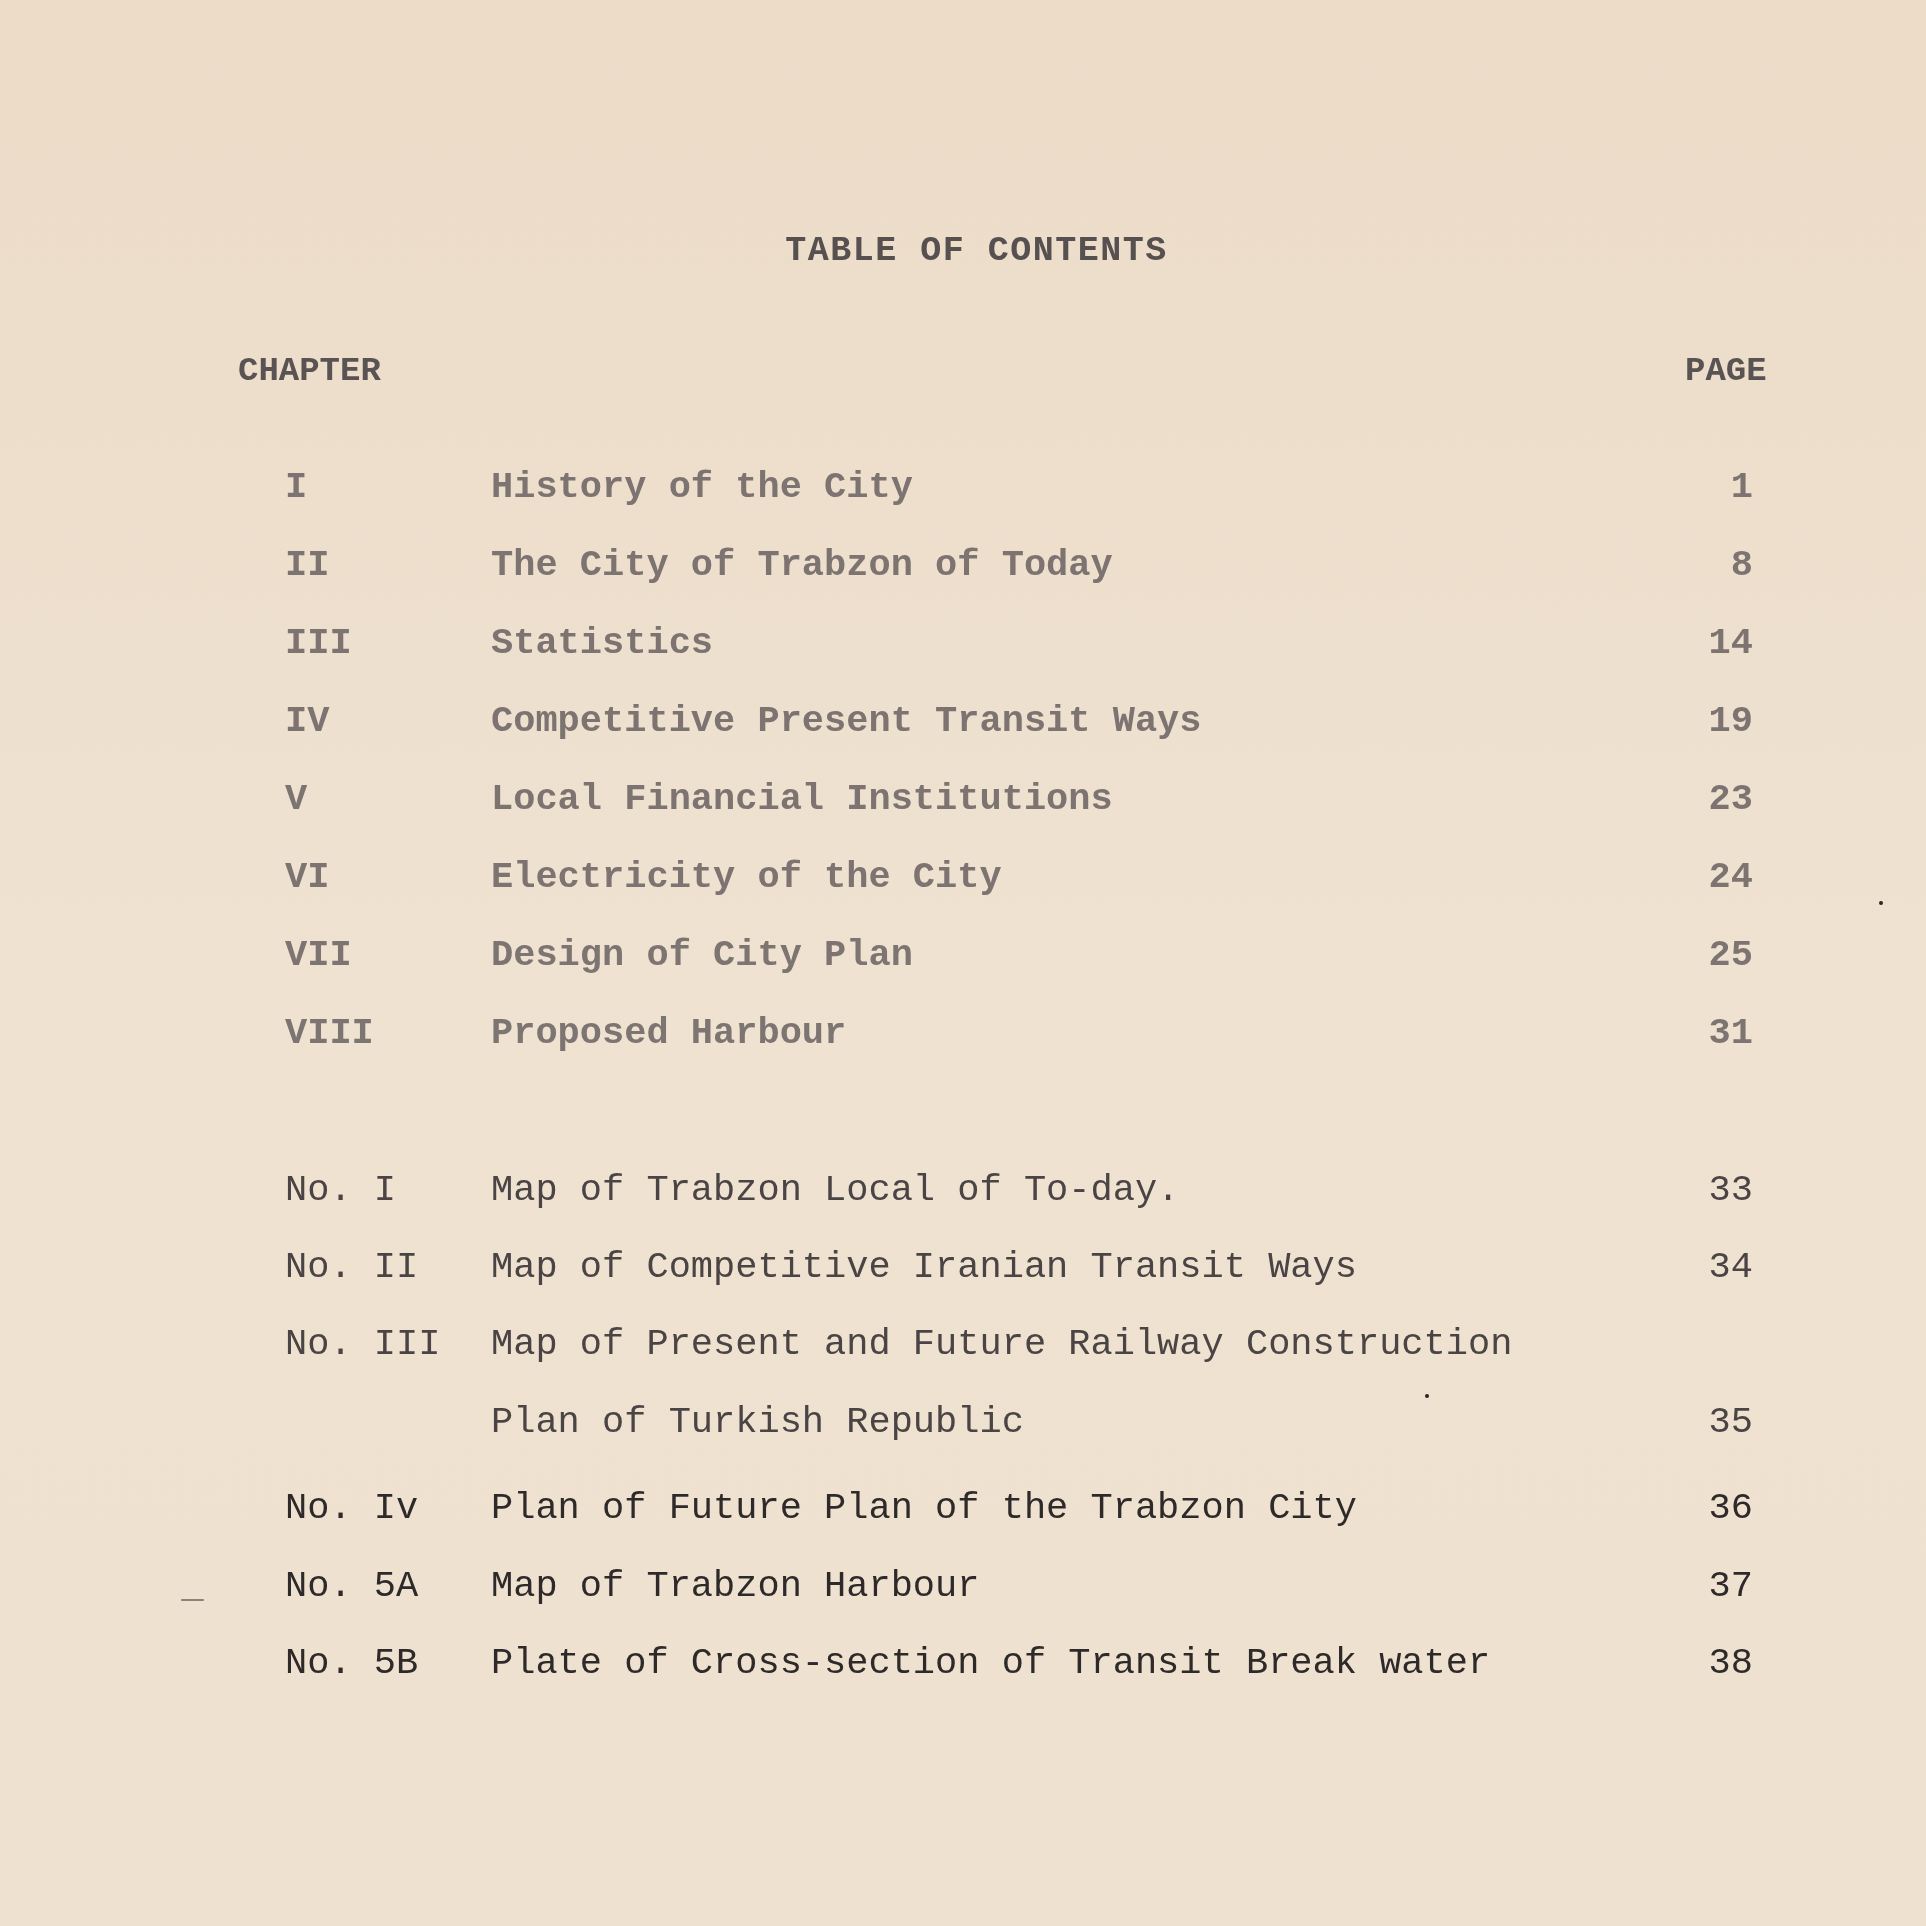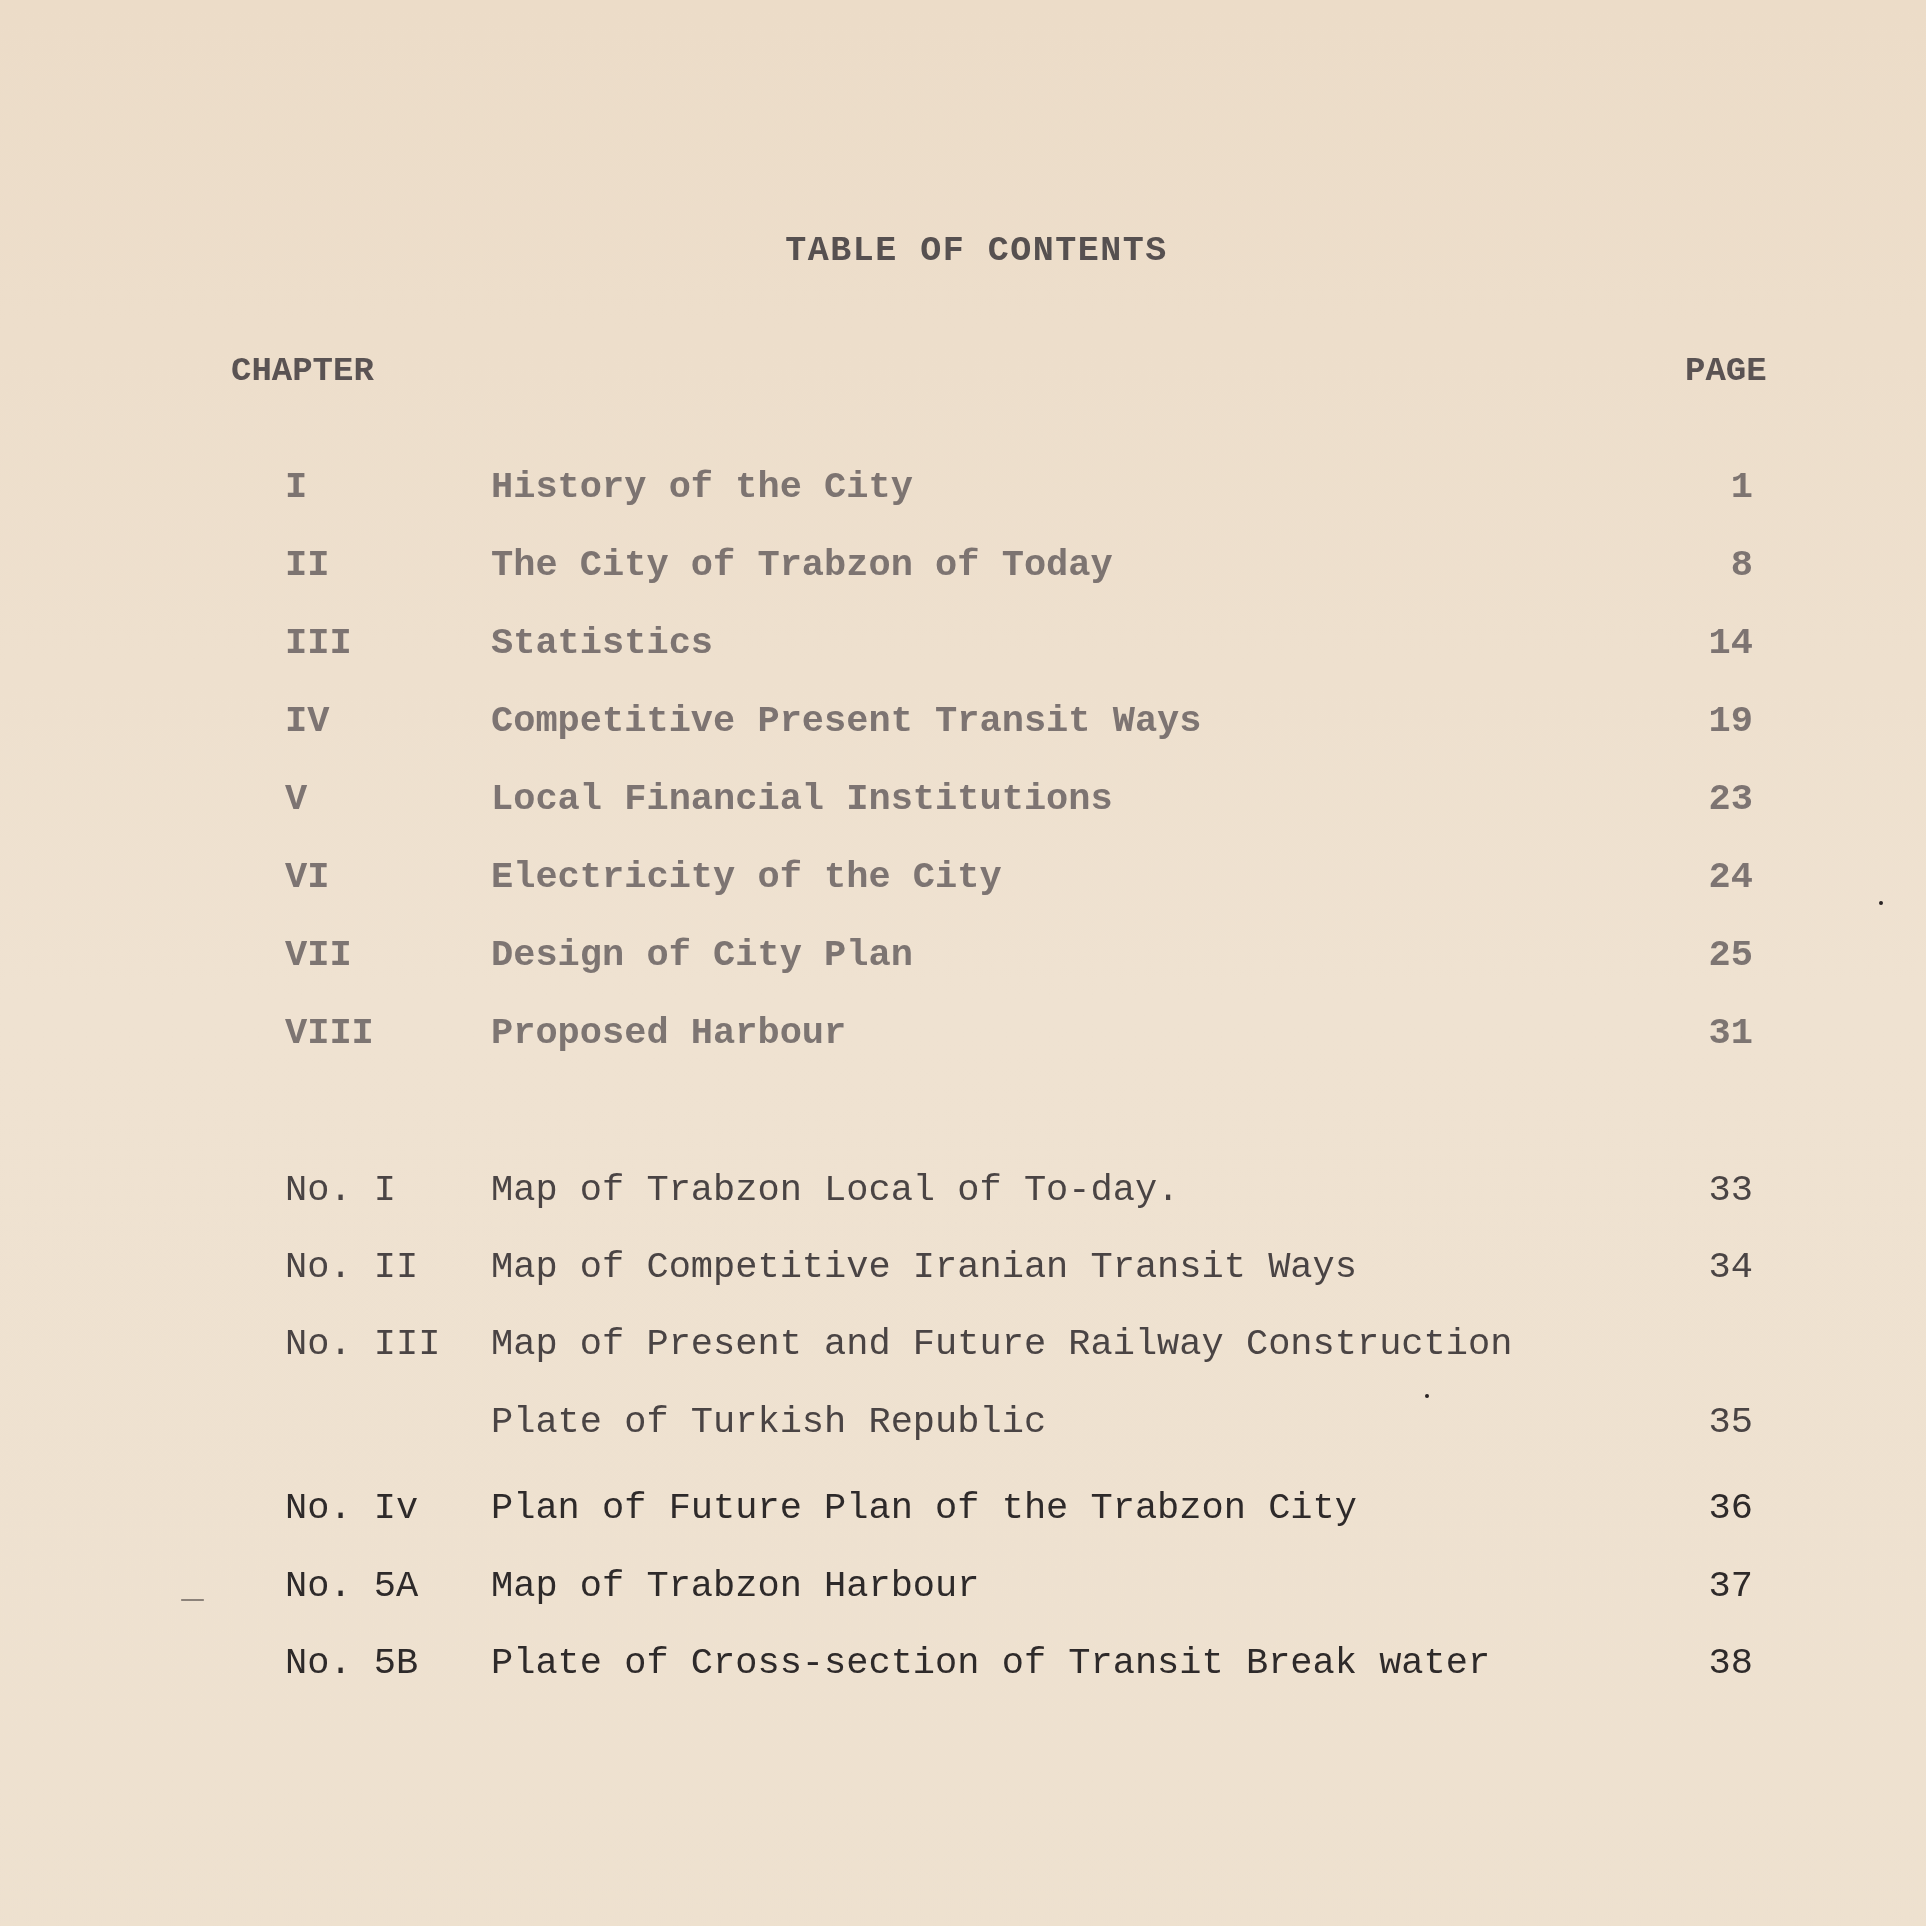--- a/index.html
+++ b/index.html
@@ -32,21 +32,21 @@
       filter: blur(0.6px);
     }
     .hdr {
       position: absolute;
       top: 352px;
       font-size: 34px;
       color: #5a5353;
       font-weight: bold;
       filter: blur(0.6px);
     }
-    .hdr.chapter { left: 231px; }
+    .hdr.chapter { left: 238px; }
     .hdr.page { left: 1685px; }
 
     .row {
       position: absolute;
       left: 0;
       width: 1953px;
       height: 46px;
       font-size: 37px;
       line-height: 46px;
     }
@@ -136,21 +136,21 @@
     <span class="ttl">Map of Competitive Iranian Transit Ways</span>
     <span class="pg">34</span>
   </div>
   <div class="row mid" style="top:1321px;">
     <span class="num">No. III</span>
     <span class="ttl">Map of Present and Future Railway Construction</span>
     <span class="pg"></span>
   </div>
   <div class="row mid" style="top:1399px;">
     <span class="num"></span>
-    <span class="ttl">Plate of Turkish Republic</span>
+    <span class="ttl">Plan of Turkish Republic</span>
     <span class="pg">35</span>
   </div>
   <div class="row sharp" style="top:1485px;">
     <span class="num">No. Iv</span>
     <span class="ttl">Plan of Future Plan of the Trabzon City</span>
     <span class="pg">36</span>
   </div>
   <div class="row sharp" style="top:1563px;">
     <span class="num">No. 5A</span>
     <span class="ttl">Map of Trabzon Harbour</span>

